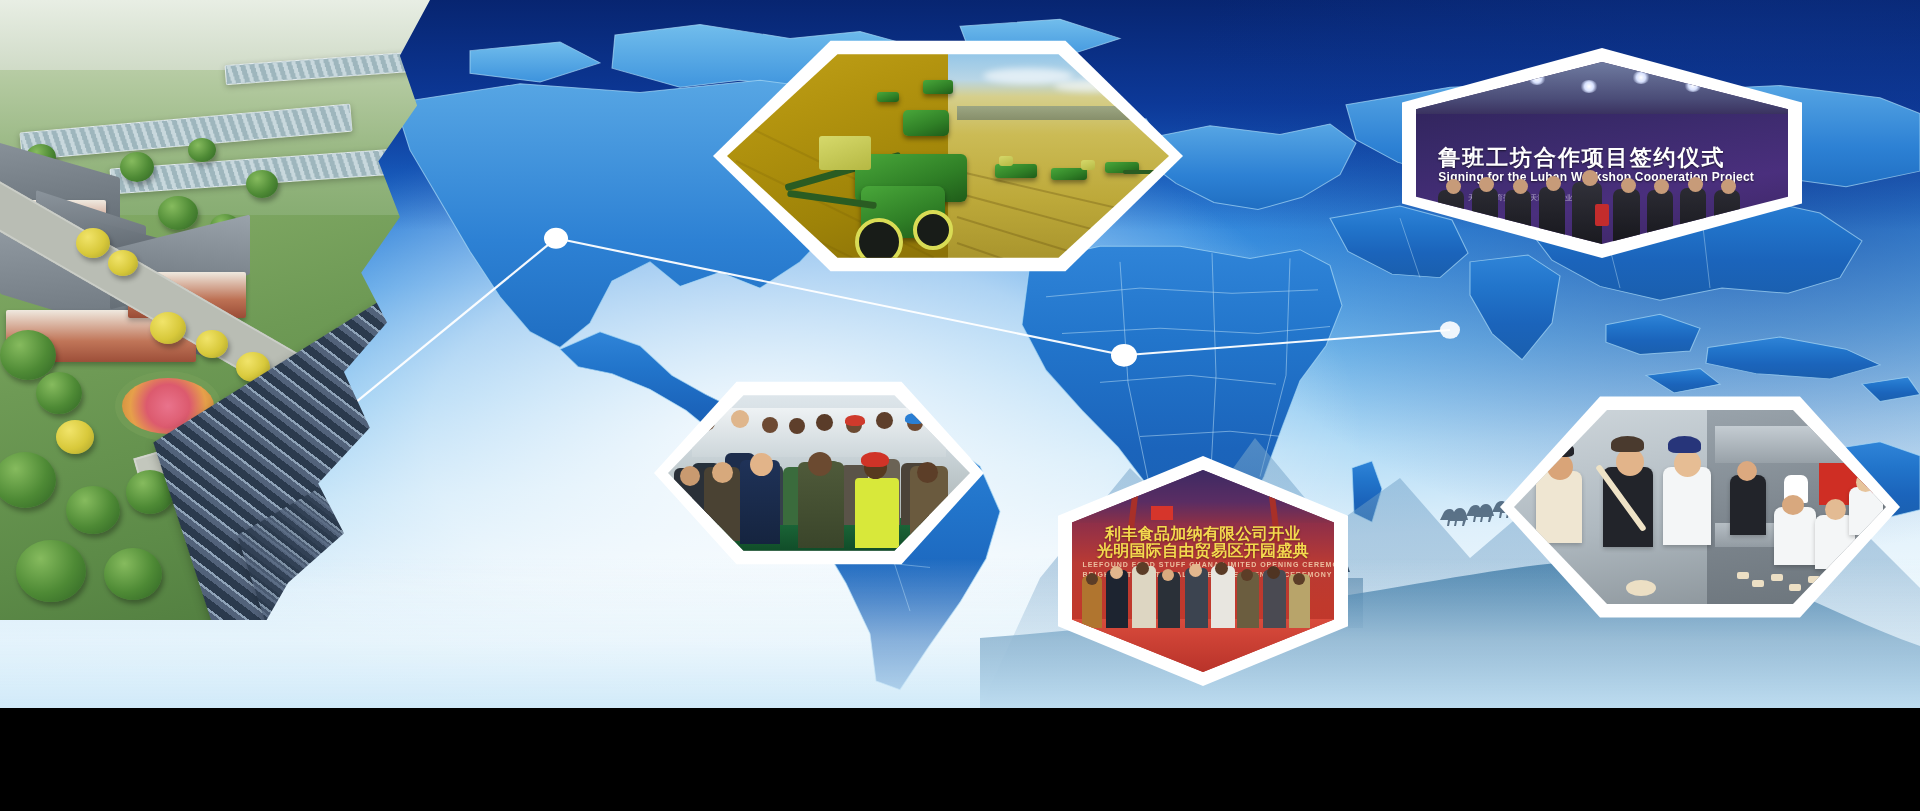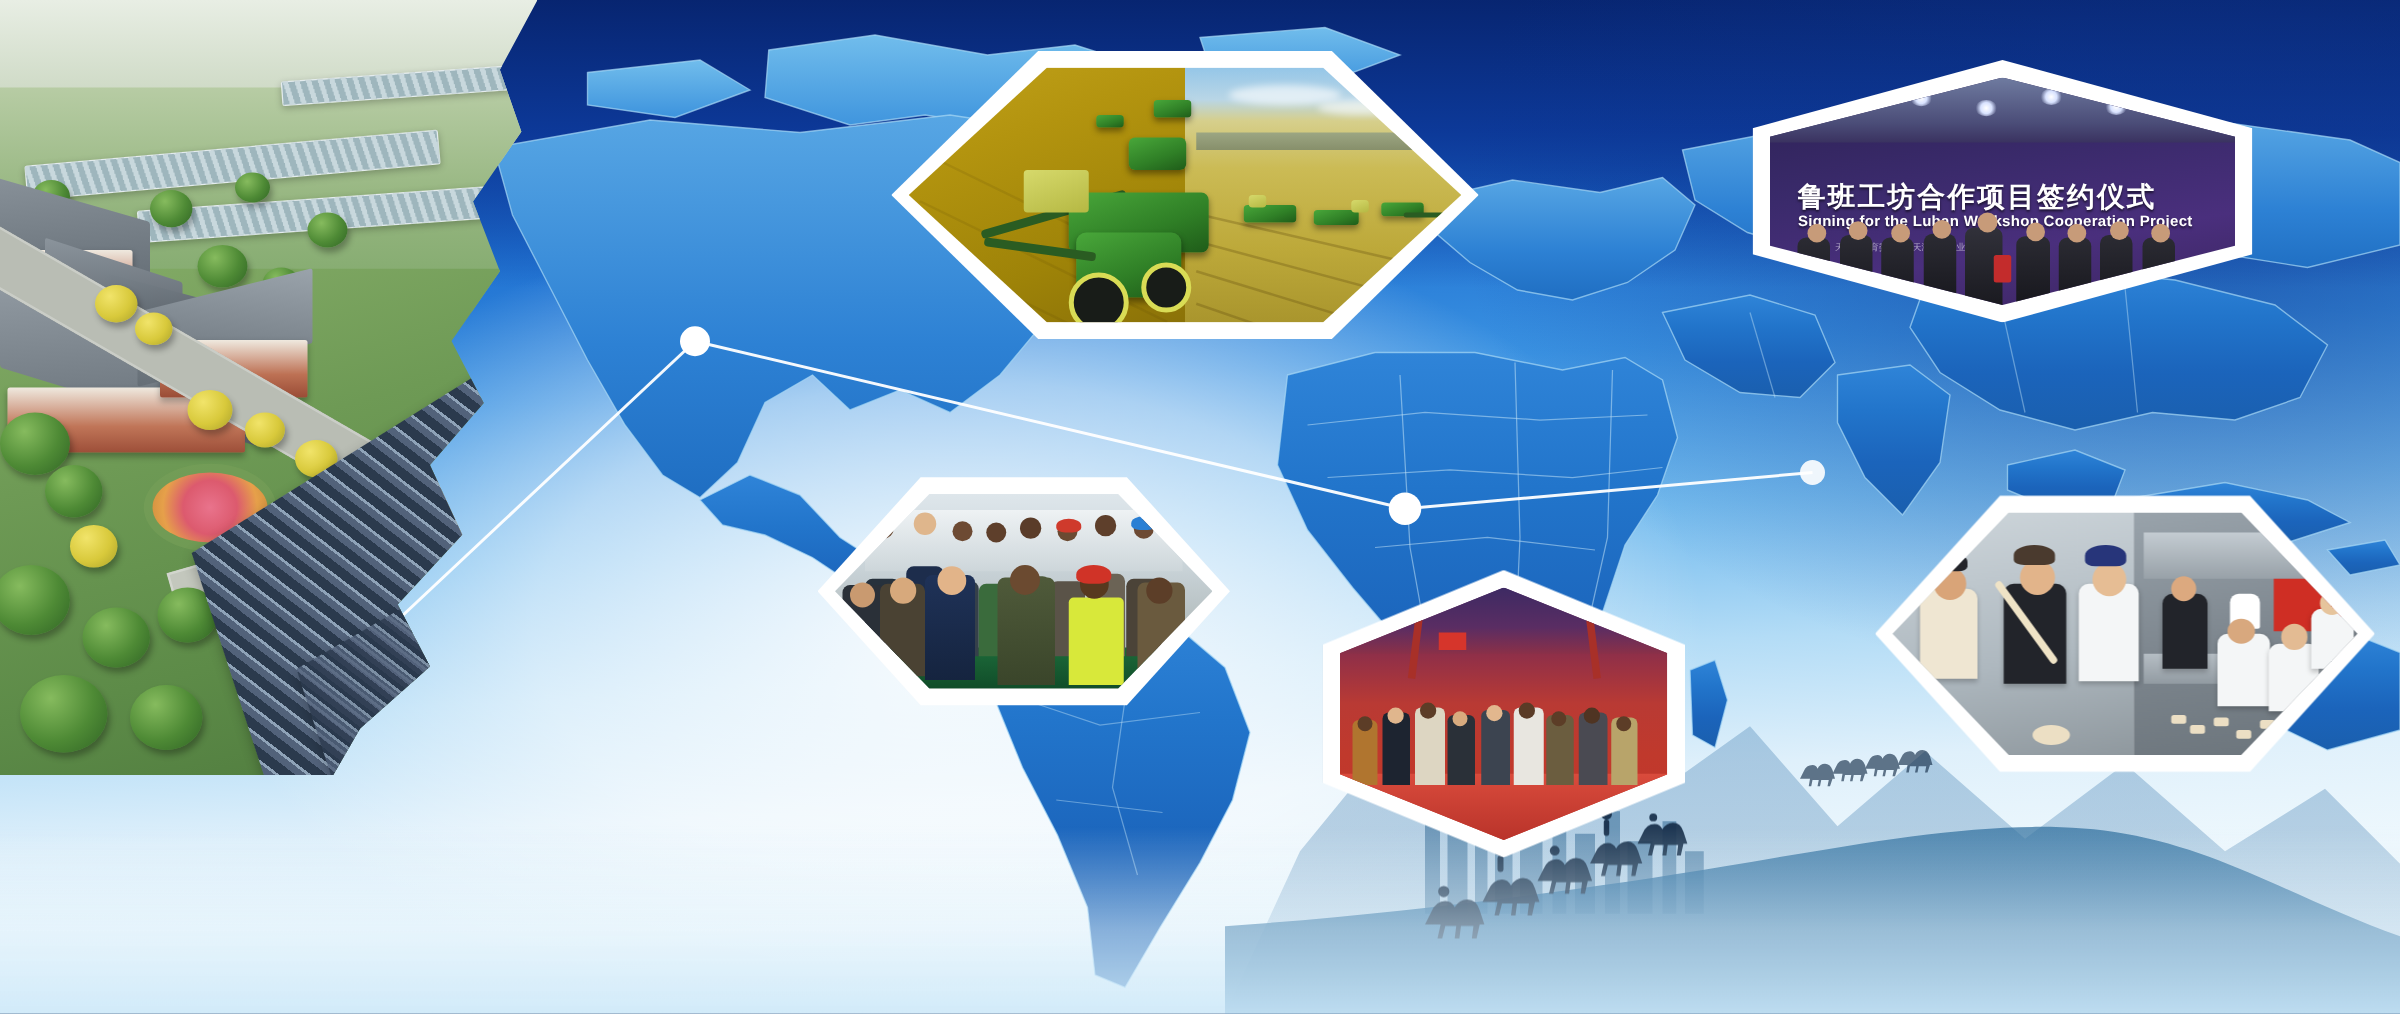--- a/index.html
+++ b/index.html
@@ -1,21 +1,21 @@
 <!DOCTYPE html>
 <html><head>
 <meta charset="utf-8">
 <title>Belt and Road Banner</title>
 <style>
   html,body{margin:0;padding:0;background:#000;}
   body{font-family:"Liberation Sans","DejaVu Sans",sans-serif;}
 
   #stage{
     position:relative;
-    width:1920px;height:811px;
+    width:1920px;height:708px;
     overflow:hidden;
     background:#0b3f93;
   }
 
   
   .bg-sky{
     position:absolute;inset:0;
     background:
       radial-gradient(ellipse 900px 520px at 40% 62%, rgba(255,255,255,.92) 0%, rgba(255,255,255,.55) 38%, rgba(255,255,255,0) 66%),
       linear-gradient(177deg,
@@ -587,20 +587,26 @@
   </div>
 
   <div class="hex flat" id="hex-leefound">
     <div class="hex-in">
       <div class="lf-bg"></div>
       <div class="lf-tent"></div>
       <div class="lf-beam" style="left:22%;top:6%;height:30%;transform:rotate(7deg);"></div>
       <div class="lf-beam" style="left:76%;top:6%;height:30%;transform:rotate(-7deg);"></div>
       <div class="lf-flag" style="left:30%;top:18%;width:22px;height:14px;"></div>
 
+      <div class="lf-txt">
+        <span class="cn">利丰食品加纳有限公司开业</span>
+        <span class="cn">光明国际自由贸易区开园盛典</span>
+        <span class="en">LEEFOUND FOOD STUFF GHANA LIMITED OPENING CEREMONY</span>
+        <span class="en">BRIGHT INTERNATIONAL FREE ZONE OPENING CEREMONY</span>
+      </div>
 
       <div class="lf-carpet"></div>
 
       <div class="lf-p" style="left:4%;width:20px;height:52px;background:#b0752f;"></div>
       <div class="lf-p" style="left:13%;width:22px;height:58px;background:#1d2430;"></div>
       <div class="lf-p" style="left:23%;width:24px;height:62px;background:#ddd6c2;"></div>
       <div class="lf-p" style="left:33%;width:22px;height:56px;background:#2a3038;"></div>
       <div class="lf-p" style="left:43%;width:23px;height:60px;background:#3c4450;"></div>
       <div class="lf-p" style="left:53%;width:24px;height:62px;background:#e8e6e0;"></div>
       <div class="lf-p" style="left:63%;width:22px;height:56px;background:#6b5d3f;"></div>

